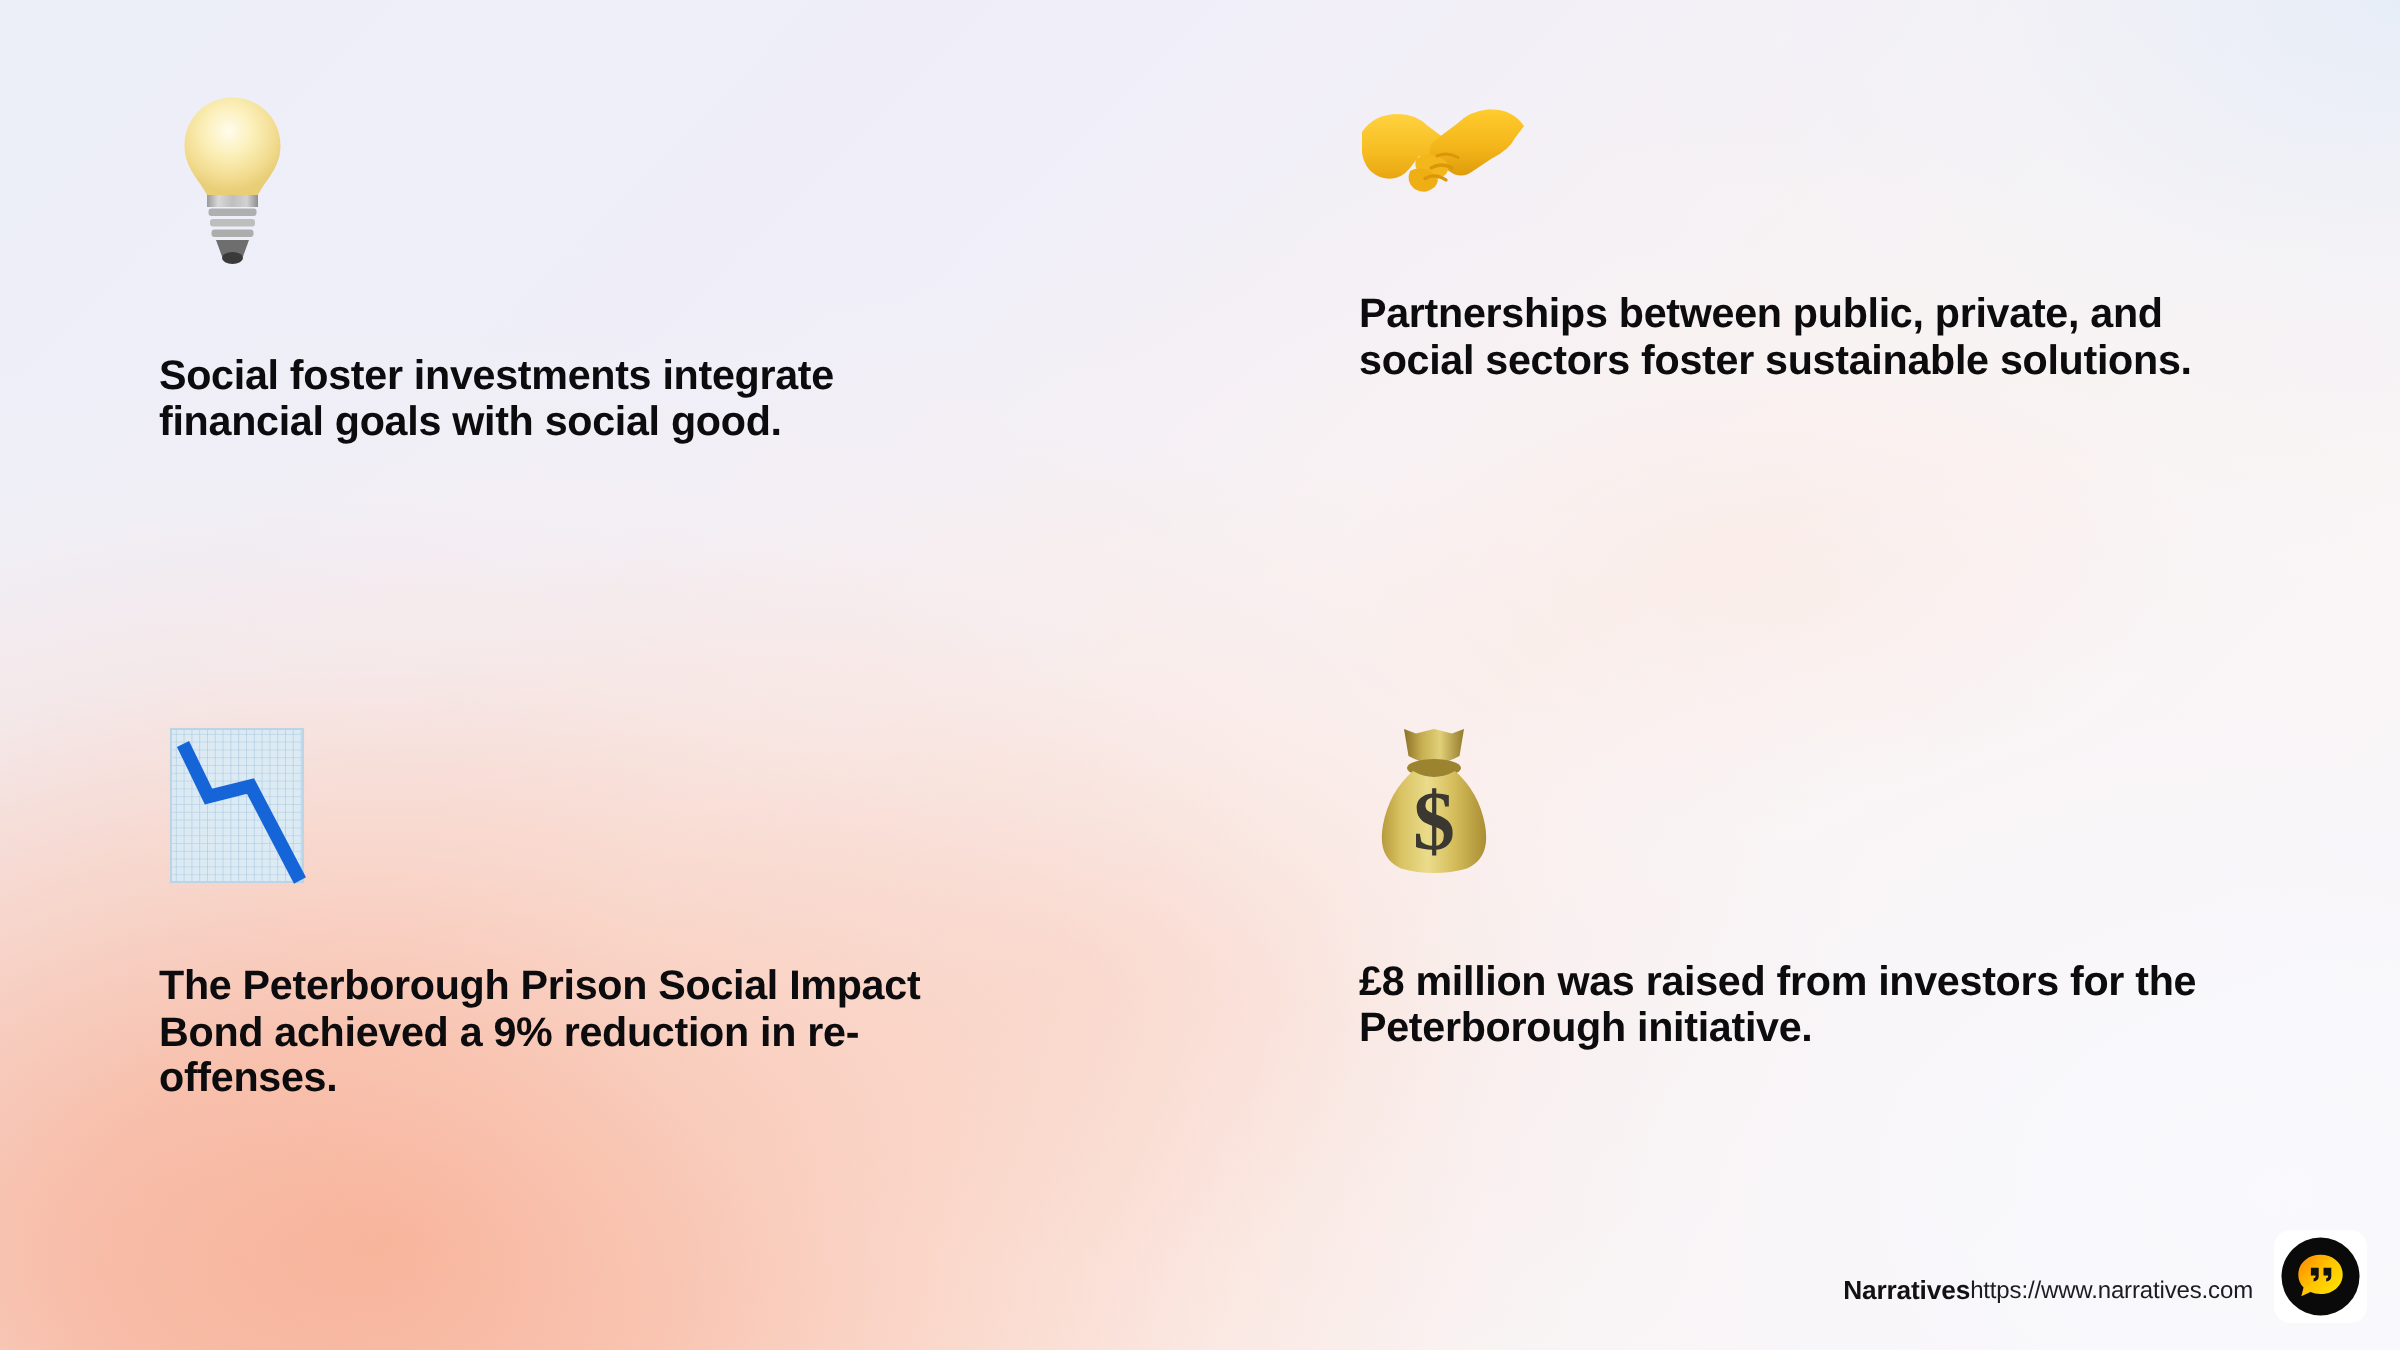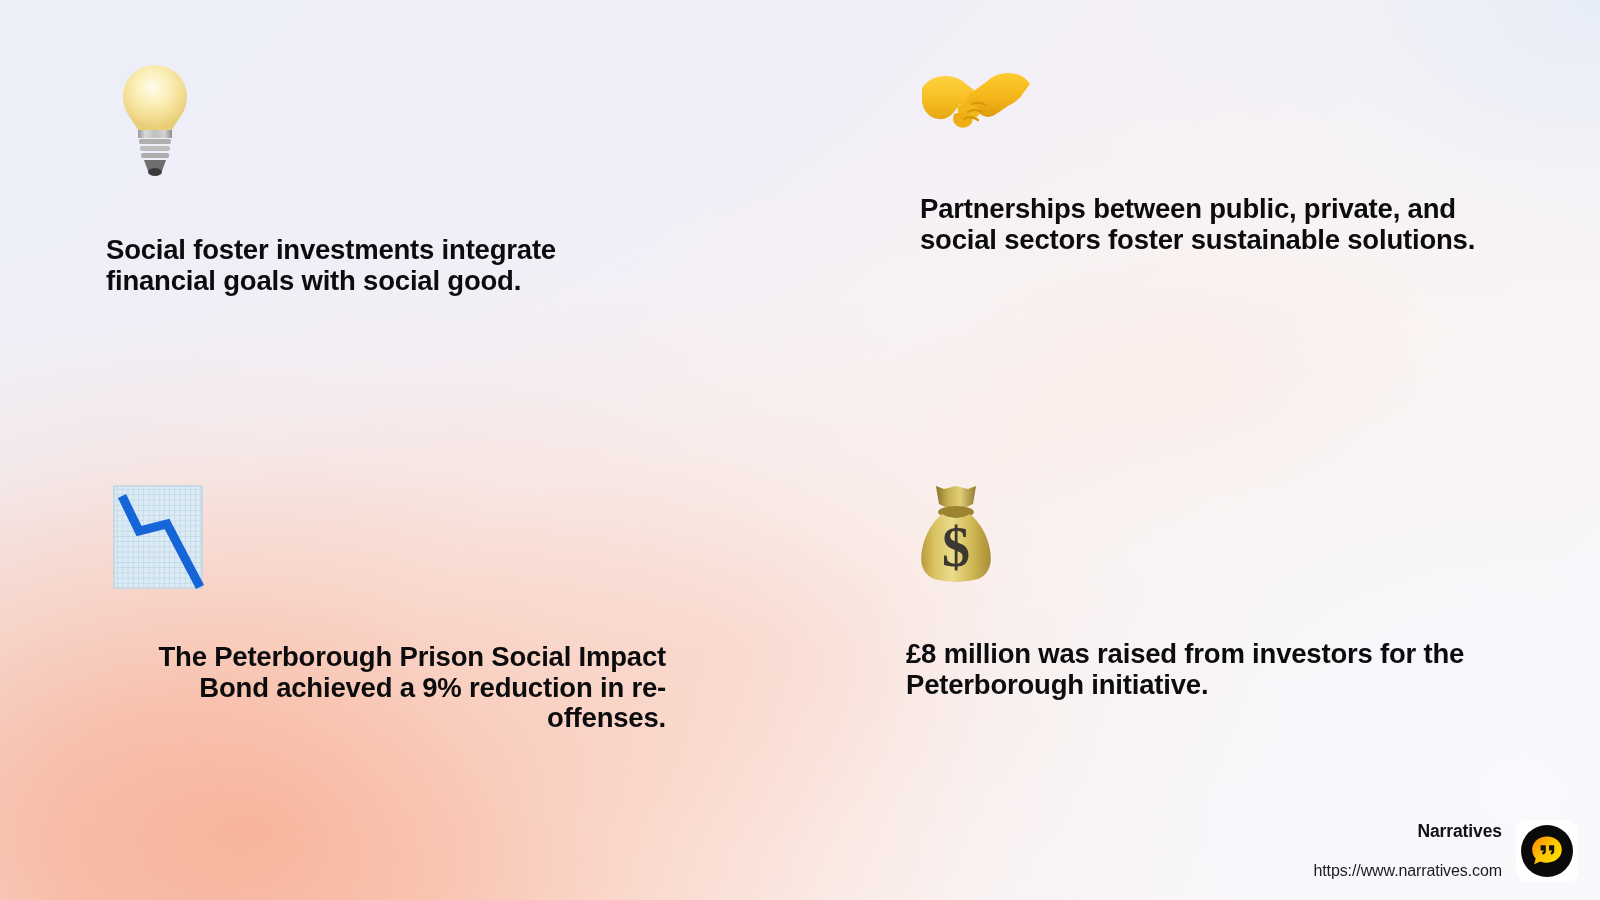--- a/index.html
+++ b/index.html
@@ -107,49 +107,49 @@
     font-weight: bold;
     font-size: 27.5px;
     line-height: 1.115;
     letter-spacing: -0.2px;
     color: #0C0C0E;
     margin: 0;
   }
 
   
   #card-1 { left: 106px; top: 62px;  width: 560px; }
-  #card-2 { left: 906px; top: 62px;  width: 570px; margin-left: 14px; }
+  #card-2 { left: 906px; top: 62px;  width: 570px; }
   #card-3 { left: 106px; top: 484px; width: 560px; }
   #card-4 { left: 906px; top: 484px; width: 575px; }
 
   #card-1 .card-emoji { font-size: 96px; margin-left: 14px; }
   #card-2 .card-emoji { font-size: 84px; margin-left: 0px; }
   #card-3 .card-emoji { font-size: 92px; margin-left: 6px; }
   #card-4 .card-emoji { font-size: 92px; margin-left: 8px; }
 
   #card-1 .card-text { margin-top: 57px; }
   #card-2 .card-text { margin-top: 62px; }
-  #card-3 .card-text { margin-top: 52px; text-align: right; }
+  #card-3 .card-text { margin-top: 52px; }
   #card-4 .card-text { margin-top: 55px; }
 
   
   .emoji-svg { display: block; }
 
   
   #brand {
     position: absolute;
     right: 22px;
     bottom: 18px;
     display: flex;
     align-items: center;
     gap: 14px;
   }
   #brand-text {
     display: flex;
-    flex-direction: column;
+    flex-direction: row;
     align-items: flex-end;
     line-height: 1.18;
   }
   #brand-name {
     font-family: "Liberation Sans", sans-serif;
     font-weight: bold;
     font-size: 17.5px;
     letter-spacing: -0.1px;
     color: #121214;
   }

